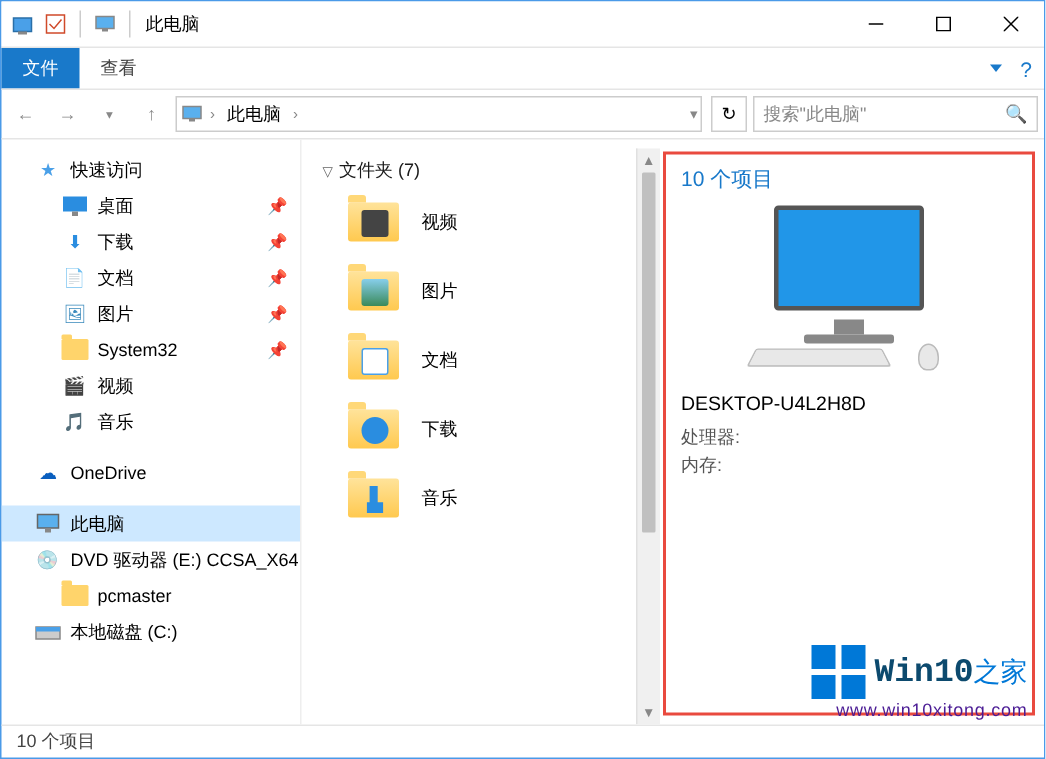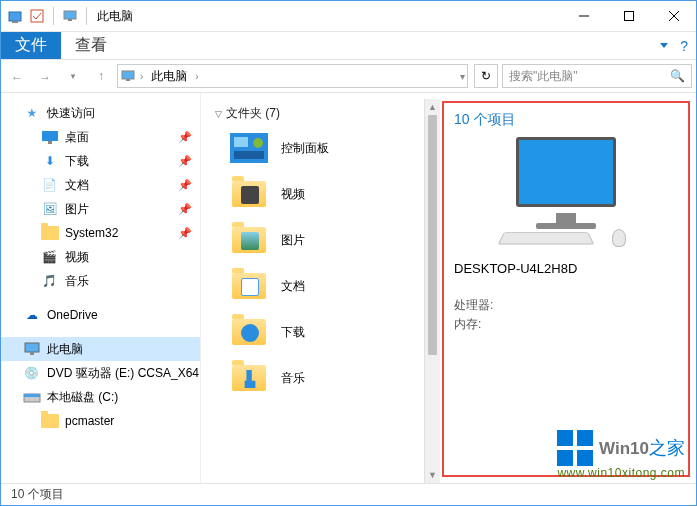--- a/index.html
+++ b/index.html
@@ -6,21 +6,21 @@
 body { font-family: "Microsoft YaHei", "Segoe UI", sans-serif; font-size: 12px; color: #000; background: #fff; width: 697px; height: 506px; overflow: hidden; }
 .window { width: 697px; height: 506px; border: 1px solid #4a9ae8; display: flex; flex-direction: column; }
 .titlebar { height: 30px; display: flex; align-items: center; background: #fff; }
 .qat { display: flex; align-items: center; gap: 2px; padding: 0 4px; }
 .qat-icon { width: 20px; height: 20px; display: flex; align-items: center; justify-content: center; }
 .sep { width: 1px; height: 18px; background: #ccc; margin: 0 4px; }
 .title { font-size: 12px; margin-left: 4px; }
 .winbtns { margin-left: auto; display: flex; }
 .winbtn { width: 45px; height: 30px; display: flex; align-items: center; justify-content: center; }
 .ribbon { height: 28px; display: flex; align-items: center; border-top: 1px solid #e5e5e5; }
-.rtab { padding: 0 14px; height: 100%; display: flex; align-items: center; font-size: 16px; color: #444; }
+.rtab { padding: 0 14px; height: 100%; display: flex; align-items: center; font-size: 12px; color: #444; }
 .rtab.file { background: #1979ca; color: #fff; }
 .ribbon-right { margin-left: auto; display: flex; align-items: center; padding-right: 8px; gap: 12px; color: #1979ca; }
 .caret-down { width: 0; height: 0; border-left: 4px solid transparent; border-right: 4px solid transparent; border-top: 5px solid #1979ca; }
 .nav { height: 34px; display: flex; align-items: center; border-top: 1px solid #e5e5e5; border-bottom: 1px solid #e5e5e5; padding: 0 4px; gap: 4px; }
 .navbtn { width: 24px; height: 24px; display: flex; align-items: center; justify-content: center; color: #888; }
 .addr { flex: 1; height: 24px; border: 1px solid #ccc; display: flex; align-items: center; padding: 0 2px; gap: 4px; }
 .addr-icon { width: 16px; height: 16px; }
 .crumb { padding: 0 4px; }
 .chev { color: #888; font-size: 10px; }
 .refresh-btn { width: 24px; height: 24px; display: flex; align-items: center; justify-content: center; border: 1px solid #ccc; margin-left: 2px; }
@@ -40,33 +40,33 @@
 .item { display: flex; align-items: center; height: 44px; gap: 12px; }
 .item .thumb { width: 40px; height: 40px; display: flex; align-items: center; justify-content: center; }
 .details { width: 248px; border: 2px solid #e94a3f; margin: 2px 6px 6px 2px; padding: 8px 10px; position: relative; }
 .details h3 { font-size: 14px; font-weight: normal; color: #1979ca; margin-bottom: 8px; }
 .pc-img { width: 140px; height: 110px; margin: 8px auto 14px; position: relative; }
 .monitor { width: 100px; height: 70px; background: #2196e8; border: 3px solid #555; border-radius: 3px; position: absolute; left: 20px; top: 0; }
 .stand { width: 20px; height: 10px; background: #888; position: absolute; left: 60px; top: 76px; }
 .base { width: 60px; height: 6px; background: #888; position: absolute; left: 40px; top: 86px; border-radius: 2px; }
 .kb { width: 90px; height: 14px; background: #e8e8e8; border: 1px solid #bbb; position: absolute; left: 5px; top: 94px; border-radius: 2px; transform: perspective(50px) rotateX(30deg); }
 .mouse { width: 14px; height: 18px; background: #e8e8e8; border: 1px solid #bbb; position: absolute; right: 10px; top: 92px; border-radius: 50% 50% 40% 40%; }
-.dname { font-size: 13px; margin-bottom: 20px; }
+.dname { font-size: 13px; margin-bottom: 6px; }
 .drow { display: flex; font-size: 12px; color: #555; line-height: 1.6; }
 .drow .k { width: 55px; }
 .drow .v { flex: 1; text-align: right; white-space: nowrap; overflow: hidden; text-overflow: ellipsis; }
 .status { height: 22px; border-top: 1px solid #e5e5e5; display: flex; align-items: center; padding: 0 10px; font-size: 12px; color: #444; }
 .watermark { position: absolute; right: 12px; bottom: 26px; text-align: right; }
 .watermark .wm-logo { display: flex; align-items: center; justify-content: flex-end; gap: 6px; }
 .wm-win { width: 36px; height: 36px; position: relative; }
 .wm-win span { position: absolute; width: 16px; height: 16px; background: #0078d7; }
 .wm-win span:nth-child(1){left:0;top:0;} .wm-win span:nth-child(2){right:0;top:0;}
 .wm-win span:nth-child(3){left:0;bottom:0;} .wm-win span:nth-child(4){right:0;bottom:0;}
-.wm-text { font-size: 17px; color: #737373; font-weight: bold; }
-.wm-url { font-size: 12px; color: #4d7c0f; letter-spacing: 0.5px; }
+.wm-text { font-size: 22px; color: #0c4a6e; font-weight: bold; font-family: Liberation Mono, monospace; }
+.wm-url { font-size: 12px; color: #4c1d95; letter-spacing: 0.5px; }
 
 .folder-ic { width: 18px; height: 14px; background: #ffd46b; border-radius: 1px; position: relative; }
 .folder-ic::before { content: ""; position: absolute; top: -3px; left: 0; width: 7px; height: 3px; background: #ffd46b; border-radius: 1px 1px 0 0; }
 .folder-lg { width: 34px; height: 26px; background: linear-gradient(#ffe39a,#ffc94f); border-radius: 2px; position: relative; }
 .folder-lg::before { content:""; position:absolute; top:-5px; left:0; width:12px; height:5px; background:#ffd878; border-radius:2px 2px 0 0;}
 .badge { position:absolute; width:18px; height:18px; left:9px; top:5px; border-radius:2px; }
 .scrollbar { width:16px; background:#f0f0f0; border-left:1px solid #e0e0e0; display:flex; flex-direction:column; }
 .sbtn { height:16px; display:flex; align-items:center; justify-content:center; color:#888; font-size:9px;}
 .sthumb { background:#c0c0c0; margin:0 3px; border-radius:1px;}
 </style>
@@ -211,55 +211,44 @@
               <rect x="2" y="2" width="14" height="9" fill="#5ab0ee" stroke="#666"></rect>
               <rect x="7" y="11" width="4" height="3" fill="#888"></rect>
             </svg>
           </span>
           <span>此电脑</span>
         </div>
       <div class="sbitem">
           <span class="icon" style="color:#888">💿</span>
           <span>DVD 驱动器 (E:) CCSA_X64</span>
         </div>
+      <div class="sbitem l1">
+          <span class="icon">
+            <span class="folder-ic"></span>
+          </span>
+          <span>pcmaster</span>
+        </div>
       <div class="sbitem">
           <span class="icon">
             <svg width="18" height="14">
               <rect x="1" y="4" width="16" height="8" fill="#ccc" stroke="#888"></rect>
               <rect x="1" y="4" width="16" height="3" fill="#4aa0e8"></rect>
             </svg>
           </span>
           <span>本地磁盘 (C:)</span>
-        </div>
-      <div class="sbitem l1">
-          <span class="icon">
-            <span class="folder-ic"></span>
-          </span>
-          <span>pcmaster</span>
         </div>
     </div>
 
     <div class="content" style="flex:1;display:flex;flex-direction:row;">
       <div style="flex:1;padding:6px 0 0 8px;">
         <div class="ghead">
             <span class="tri">▽</span>
             <span>文件夹 (7)</span>
           </div>
         <div class="items">
-          <div class="item">
-              <div class="thumb">
-                <svg width="38" height="30">
-                  <rect width="38" height="30" fill="#2a8de0"></rect>
-                  <rect x="4" y="4" width="14" height="10" fill="#8fd0f7"></rect>
-                  <circle cx="28" cy="10" r="5" fill="#7fba3a"></circle>
-                  <rect x="4" y="18" width="30" height="8" fill="#1a5da0"></rect>
-                </svg>
-              </div>
-              <span>控制面板</span>
-            </div>
           <div class="item">
               <div class="thumb">
                 <div class="folder-lg">
                   <div class="badge" style="background:#444"></div>
                 </div>
               </div>
               <span>视频</span>
             </div>
           <div class="item">
               <div class="thumb">

